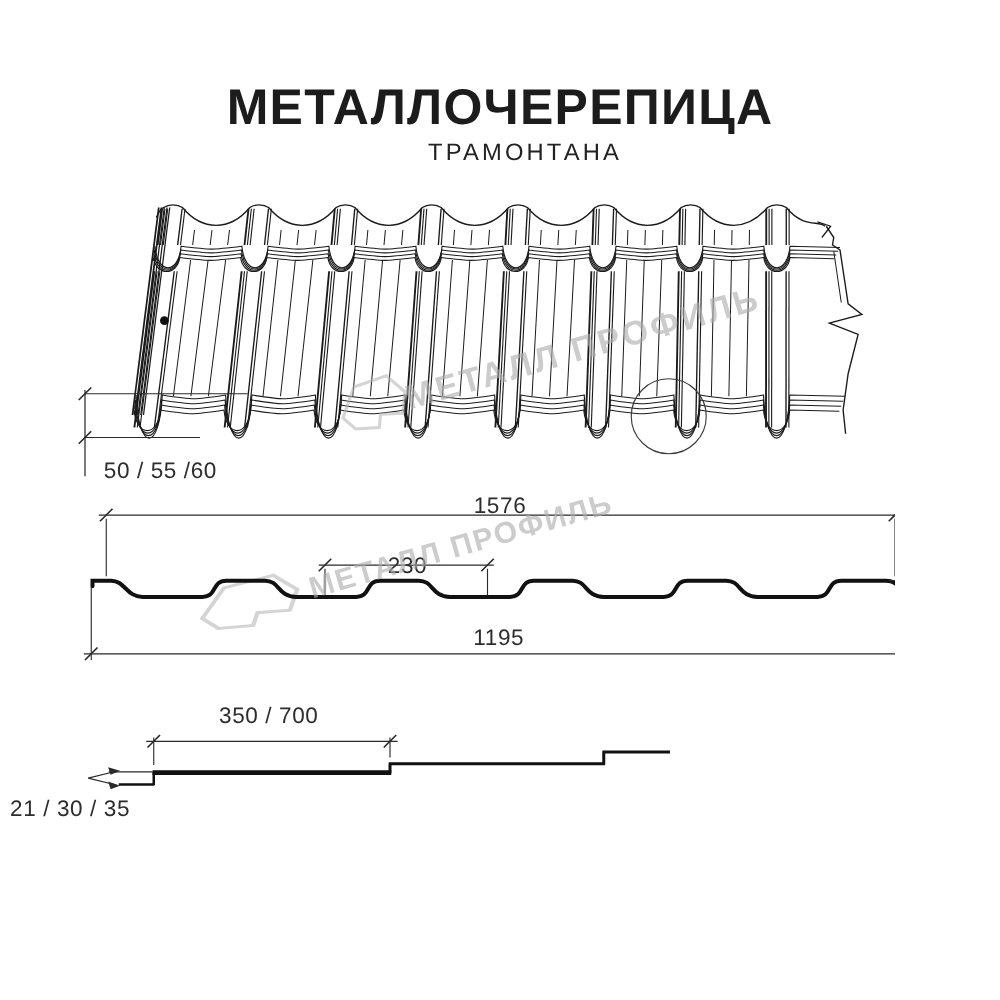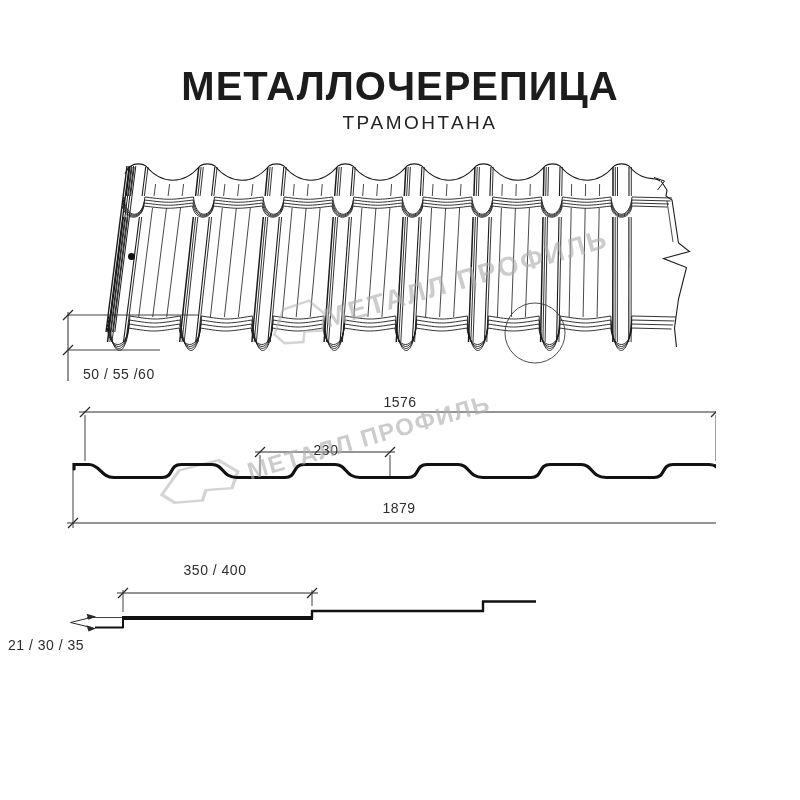--- a/index.html
+++ b/index.html
@@ -3,21 +3,21 @@
 <meta charset="utf-8">
 <style>
   html,body{margin:0;padding:0;background:#ffffff;}
   #stage{position:relative;width:716px;height:800px;background:#ffffff;overflow:hidden;
          font-family:"Liberation Sans",sans-serif;}
   #drawing{position:absolute;left:0;top:0;}
   .title{position:absolute;left:0;top:64px;width:800px;text-align:center;
          font-size:40px;font-weight:bold;letter-spacing:1px;color:#1c1c1c;}
   .subtitle{position:absolute;left:0;top:112px;width:800px;text-align:center;
          font-size:19px;font-weight:400;letter-spacing:2.5px;color:#222;padding-left:20px;}
-  .dim-label{position:absolute;font-size:14px;color:#2d2d2d;white-space:nowrap;
+  .dim-label{position:absolute;font-size:18px;color:#2d2d2d;white-space:nowrap;
          transform:translateX(-50%);letter-spacing:0.5px;}
   .dim-label.left-align{transform:none;}
   .dim-label.vertical{transform:translate(-50%,-50%) rotate(-90deg);}
   .wm-text{position:absolute;font-size:27px;font-weight:bold;letter-spacing:2.5px;
          color:#aeaeae;opacity:0.62;white-space:nowrap;transform-origin:0 50%;}
 </style>
 </head>
 <body>
 
 <div id="stage">
@@ -218,20 +218,20 @@
   </svg>
 
   <div class="title">МЕТАЛЛОЧЕРЕПИЦА</div>
   <div class="subtitle">ТРАМОНТАНА</div>
 
   <div class="dim-label left-align" style="left:83px;top:366px;">50 / 55 /60</div>
 
   <div class="dim-label" style="left:400px;top:394px;">1576</div>
   <div class="dim-label" style="left:326px;top:442px;text-align:right;">230</div>
   <div class="dim-label vertical" style="left:740px;top:446px;">25</div>
-  <div class="dim-label" style="left:399px;top:500px;">1879</div>
-
-  <div class="dim-label" style="left:215px;top:562px;">350 / 400</div>
+  <div class="dim-label" style="left:399px;top:500px;">1195</div>
+
+  <div class="dim-label" style="left:215px;top:562px;">350 / 700</div>
   <div class="dim-label left-align" style="left:8px;top:637px;">21 / 30 / 35</div>
 
   <div class="wm-text" style="left:325px;top:304px;transform:rotate(-16deg);">МЕТАЛЛ ПРОФИЛЬ</div>
   <div class="wm-text" style="left:248px;top:458px;transform:rotate(-16deg);font-size:24px;letter-spacing:1.5px;">МЕТАЛЛ ПРОФИЛЬ</div>
 </div>
 
 </body></html>

